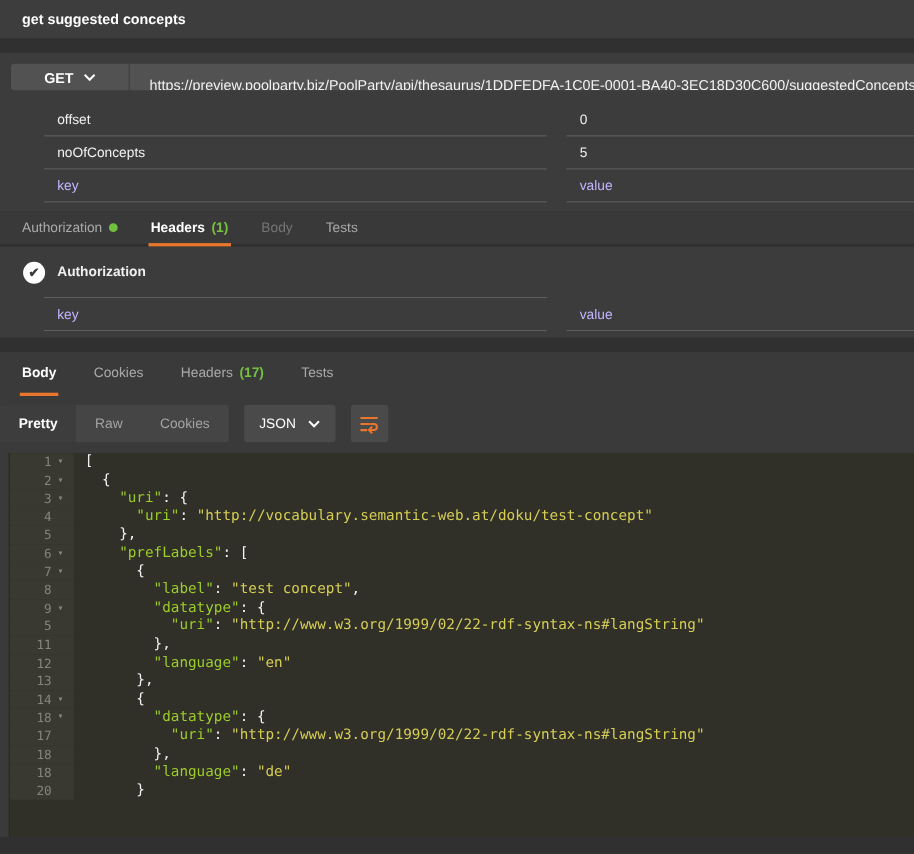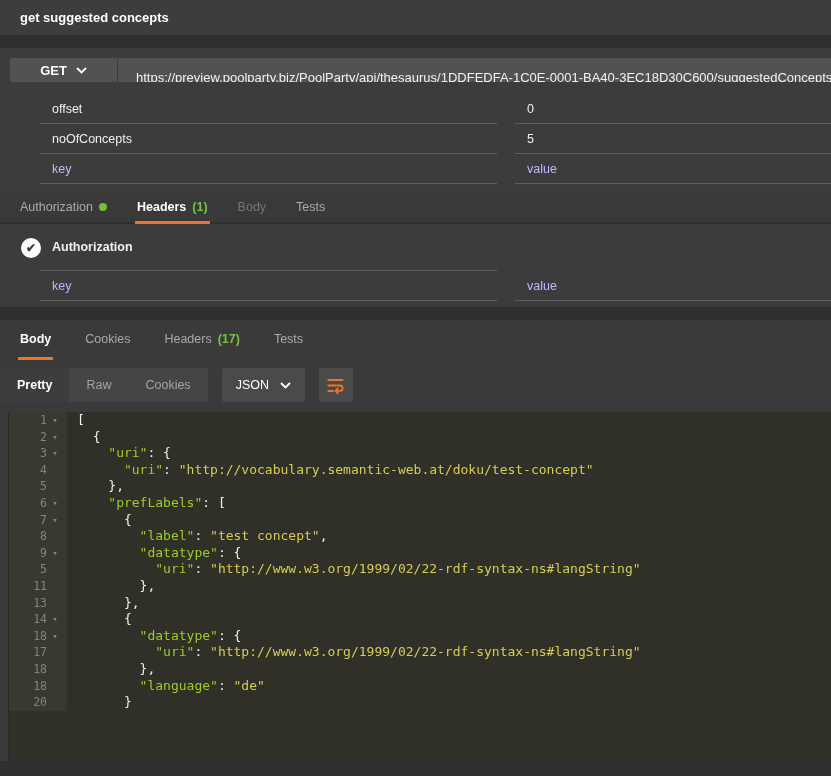--- a/index.html
+++ b/index.html
@@ -280,20 +280,27 @@
       </div>
       <div class="code-line">
         <div class="gutter">
           <div class="lnum">11</div>
           <div class="fold"></div>
         </div>
         <div class="code-text"><span class="tk-p">        },</span></div>
       </div>
       <div class="code-line">
         <div class="gutter">
+          <div class="lnum">12</div>
+          <div class="fold"></div>
+        </div>
+        <div class="code-text"><span class="tk-k">        "language"</span><span class="tk-p">: </span><span class="tk-s">"en"</span></div>
+      </div>
+      <div class="code-line">
+        <div class="gutter">
           <div class="lnum">13</div>
           <div class="fold"></div>
         </div>
         <div class="code-text"><span class="tk-p">      },</span></div>
       </div>
       <div class="code-line">
         <div class="gutter">
           <div class="lnum">14</div>
           <div class="fold">▾</div>
         </div>

